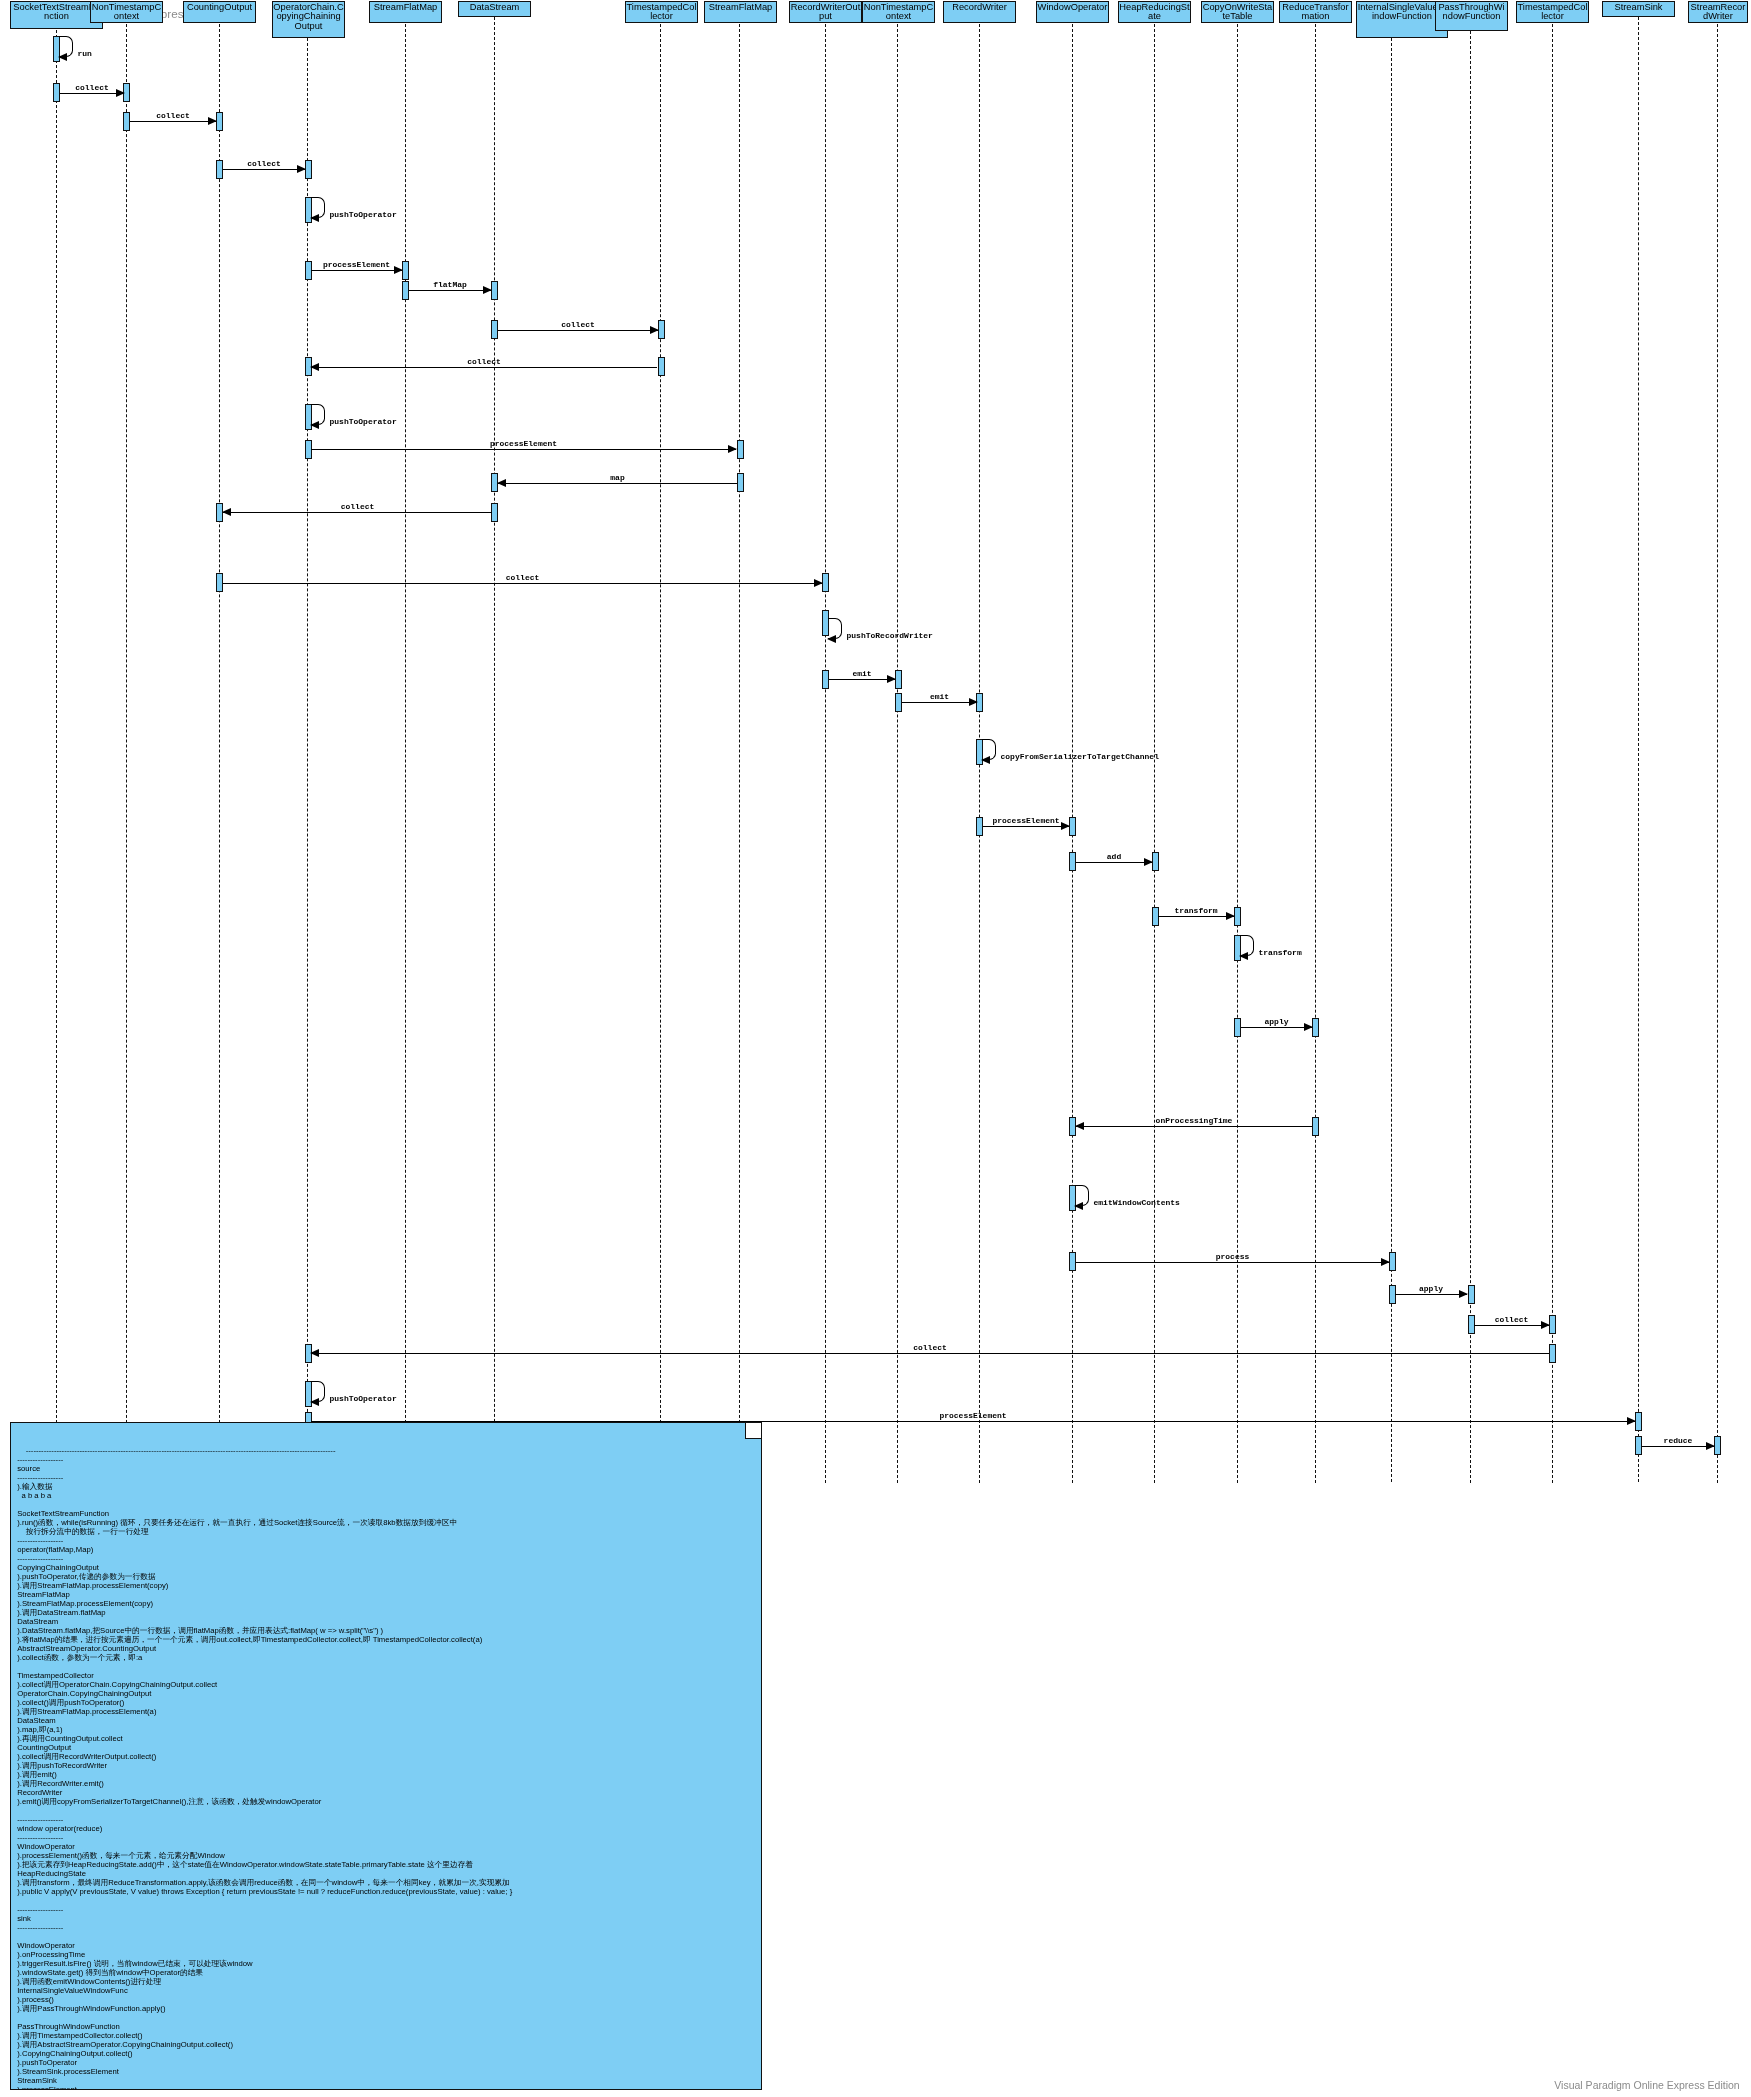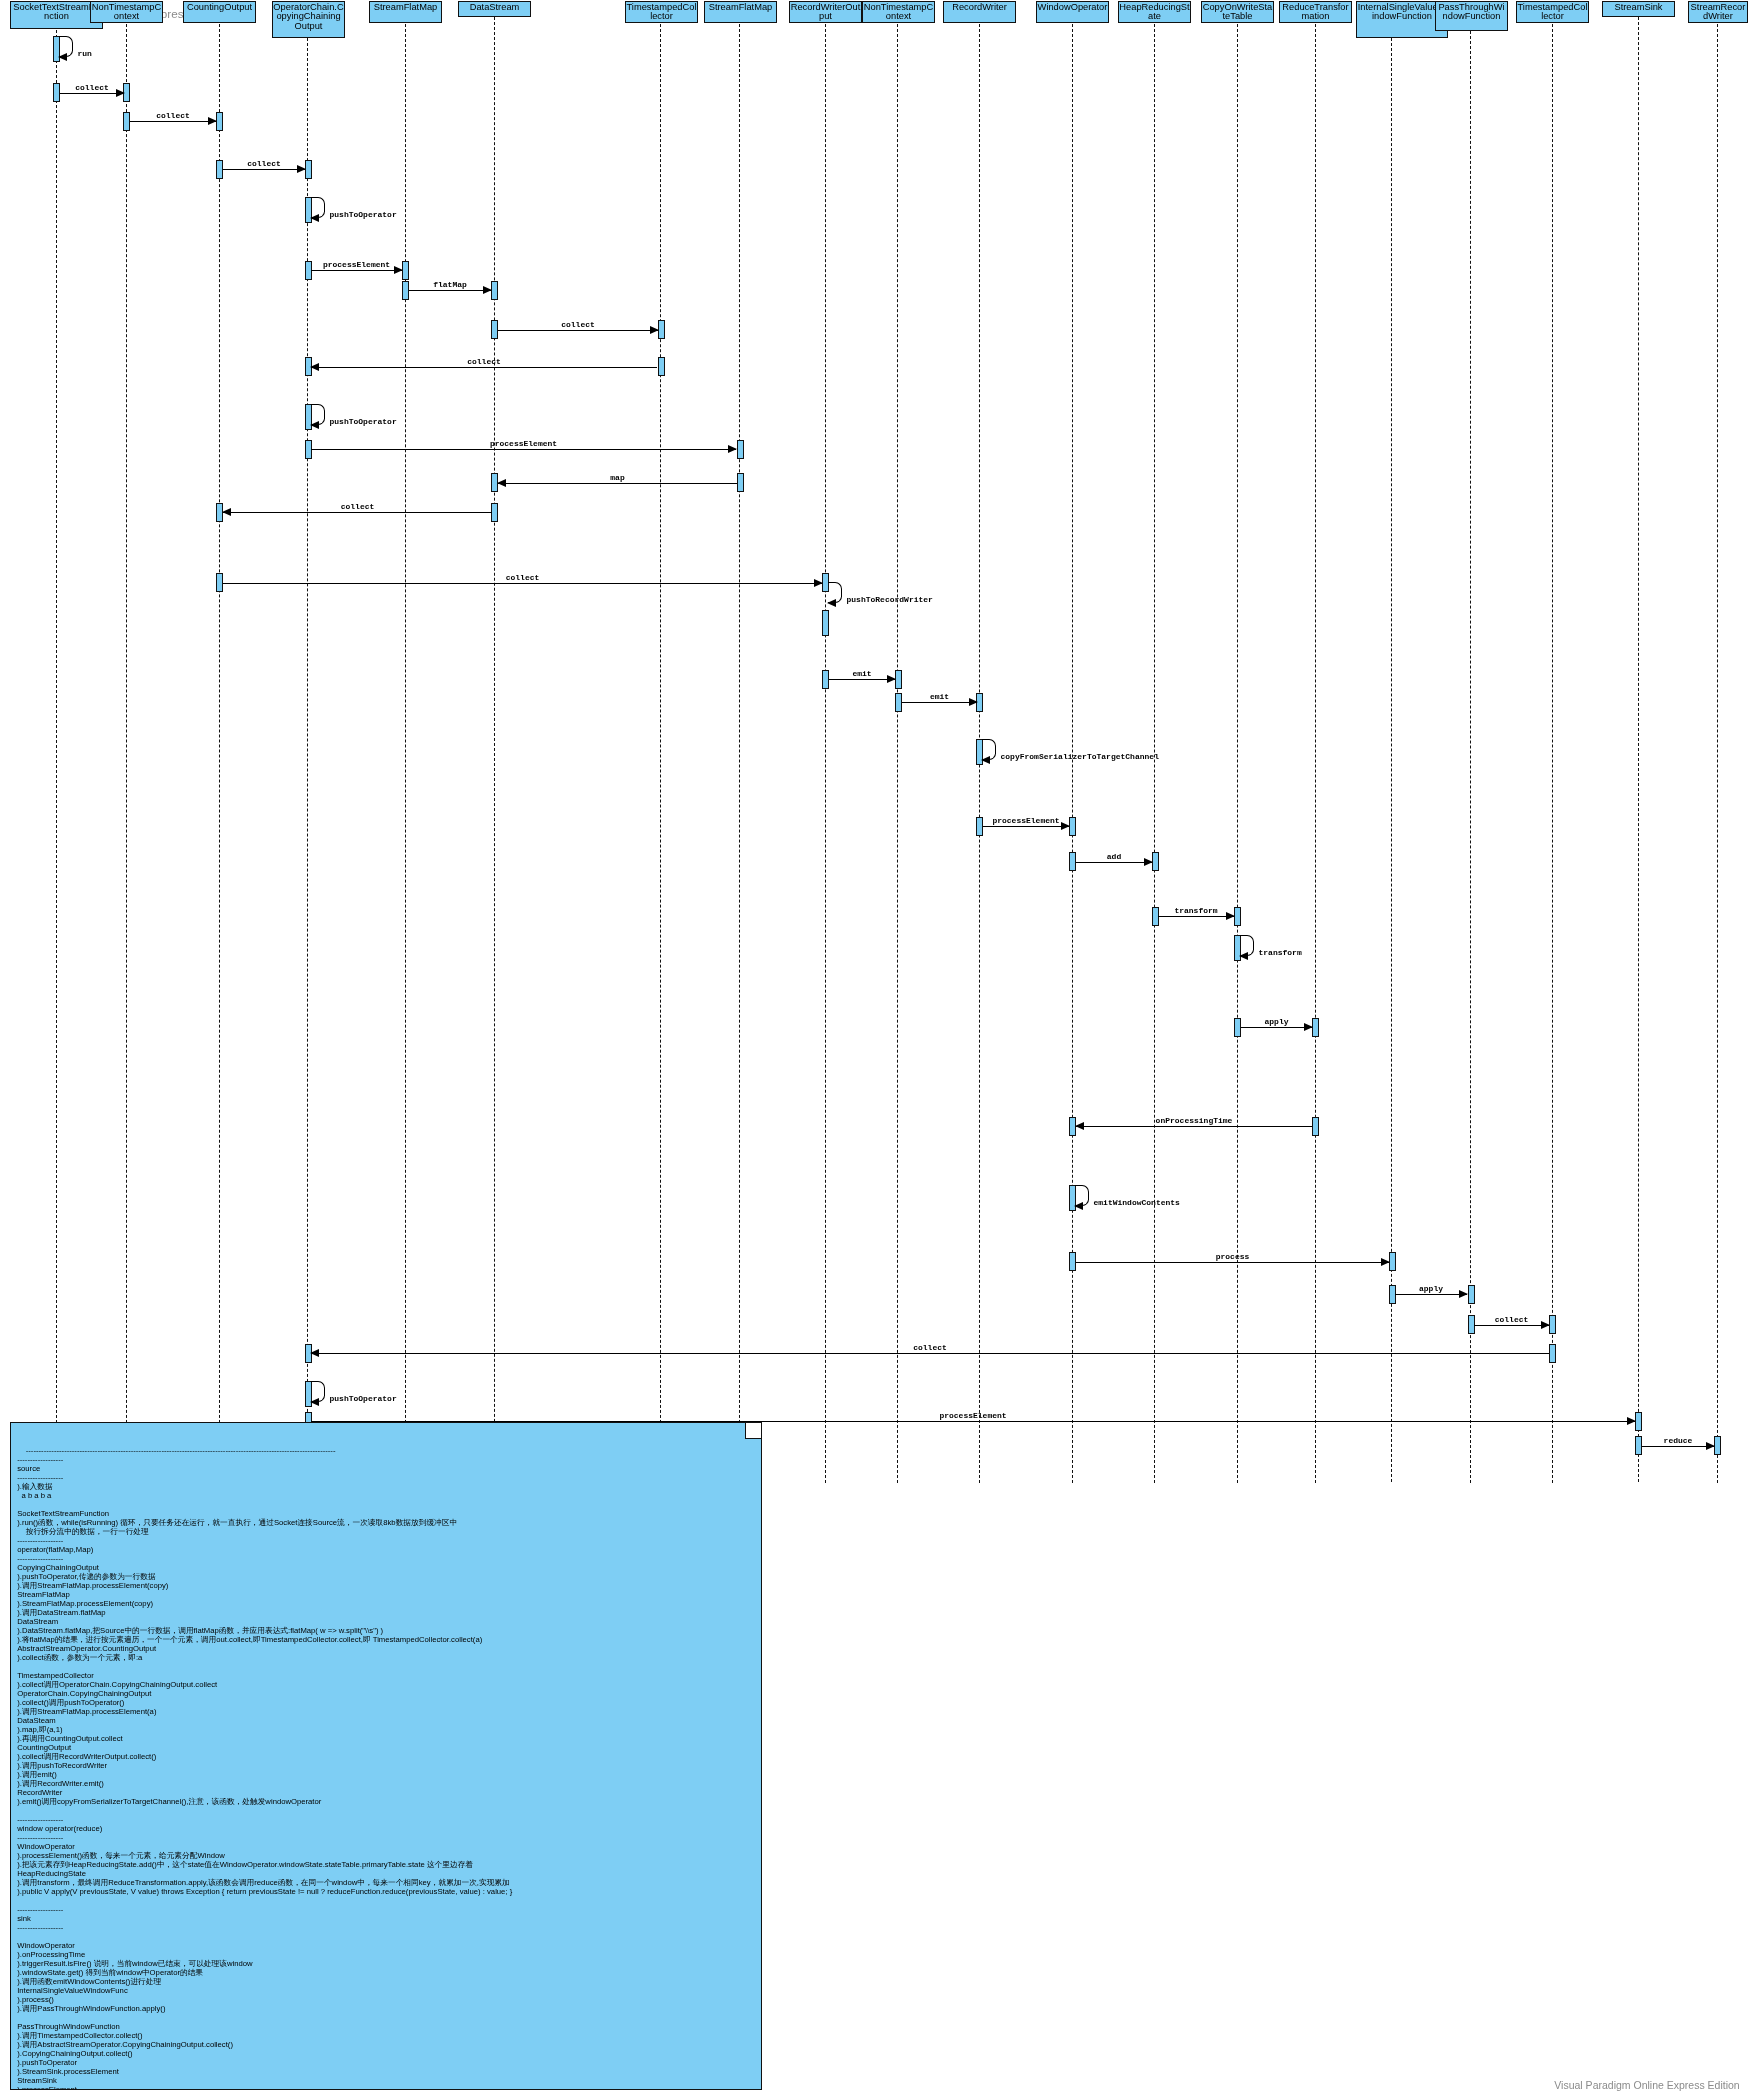--- a/index.html
+++ b/index.html
@@ -275,21 +275,21 @@
         <div class="lbl c">collect</div>
       </div>
       <div class="act" style="left: 216px; top: 573px; width: 6.8px; height: 18.5px;"></div>
       <div class="act" style="left: 822px; top: 573px; width: 6.8px; height: 18.5px;"></div>
       <div class="msg r" style="left: 223px; top: 583px; width: 599px;">
         <div class="line"></div>
         <div class="head"></div>
         <div class="lbl c">collect</div>
       </div>
       <div class="act" style="left: 822px; top: 610px; width: 6.8px; height: 26px;"></div>
-      <div class="self" style="left: 828px; top: 582px; height: 21px; width: 13.6px; text-decoration: underline;">
+      <div class="self" style="left: 828px; top: 618px; height: 21px; width: 13.6px; text-decoration: underline;">
         <div class="bx"></div>
         <div class="ar"></div>
         <span class="lbl">pushToRecordWriter</span>
       </div>
       <div class="act" style="left: 822px; top: 670px; width: 6.8px; height: 18.5px;"></div>
       <div class="act" style="left: 895px; top: 670px; width: 6.8px; height: 18.5px;"></div>
       <div class="msg r" style="left: 829px; top: 679px; width: 66px;">
         <div class="line"></div>
         <div class="head"></div>
         <div class="lbl c">emit</div>

